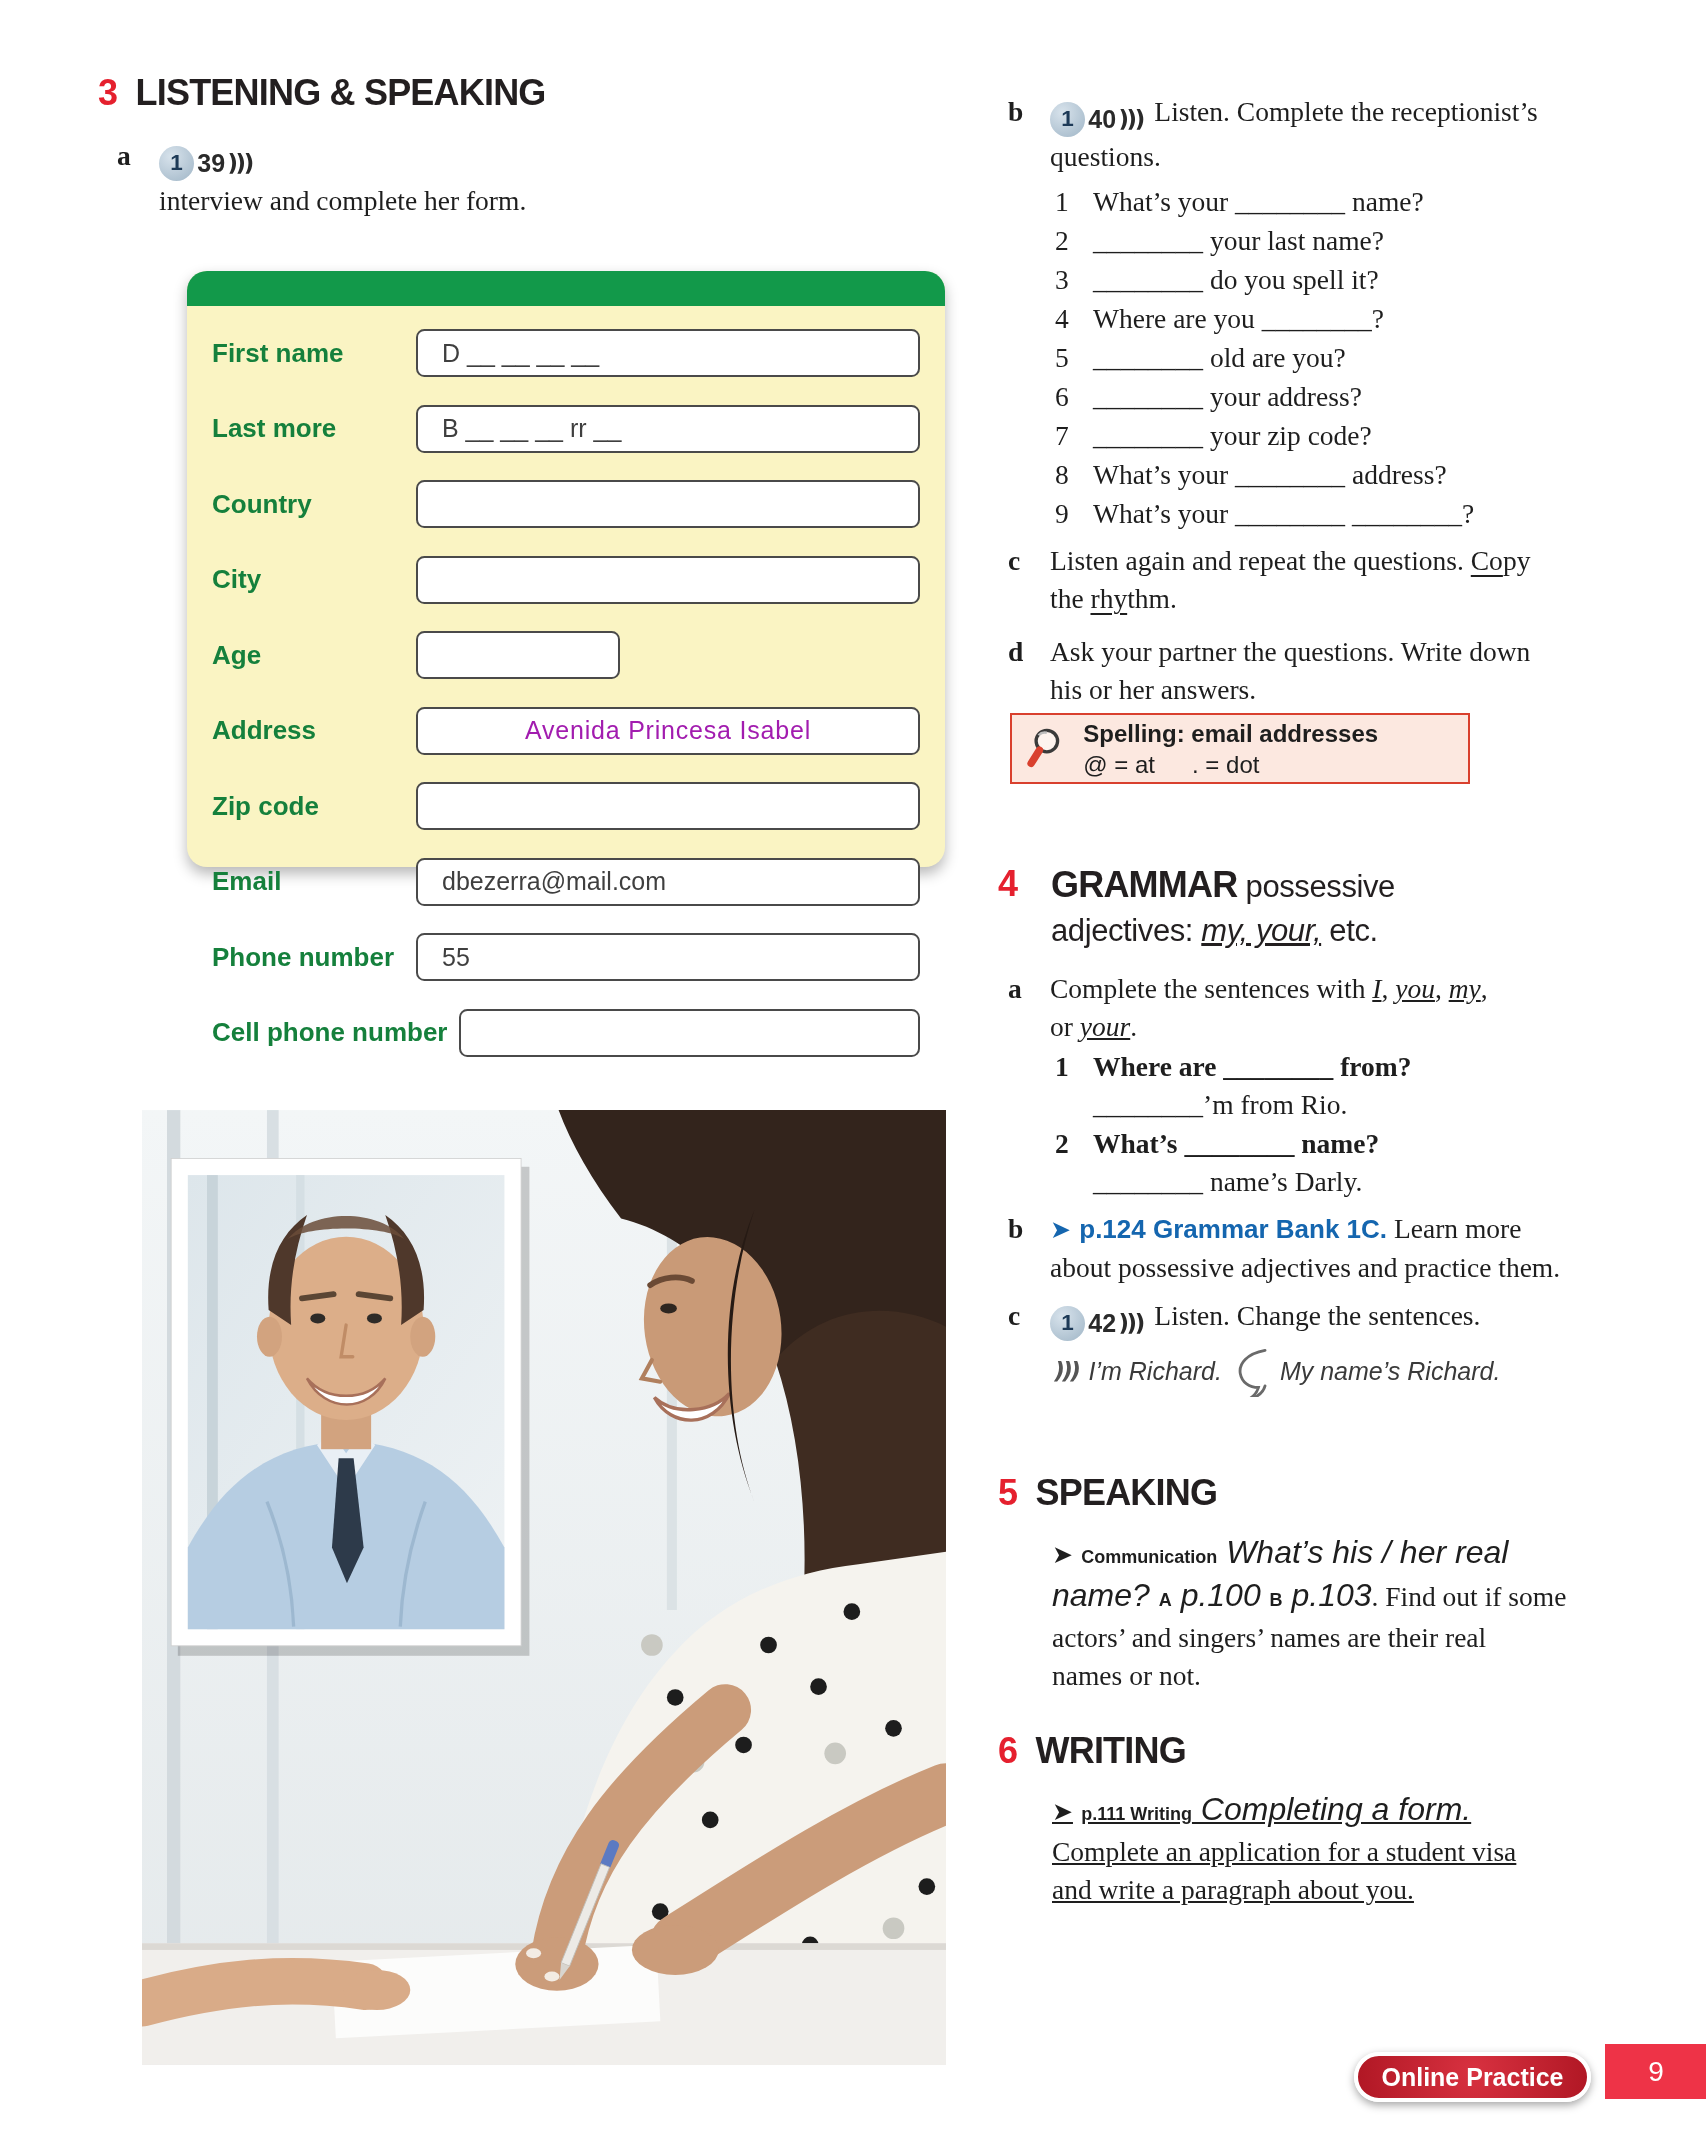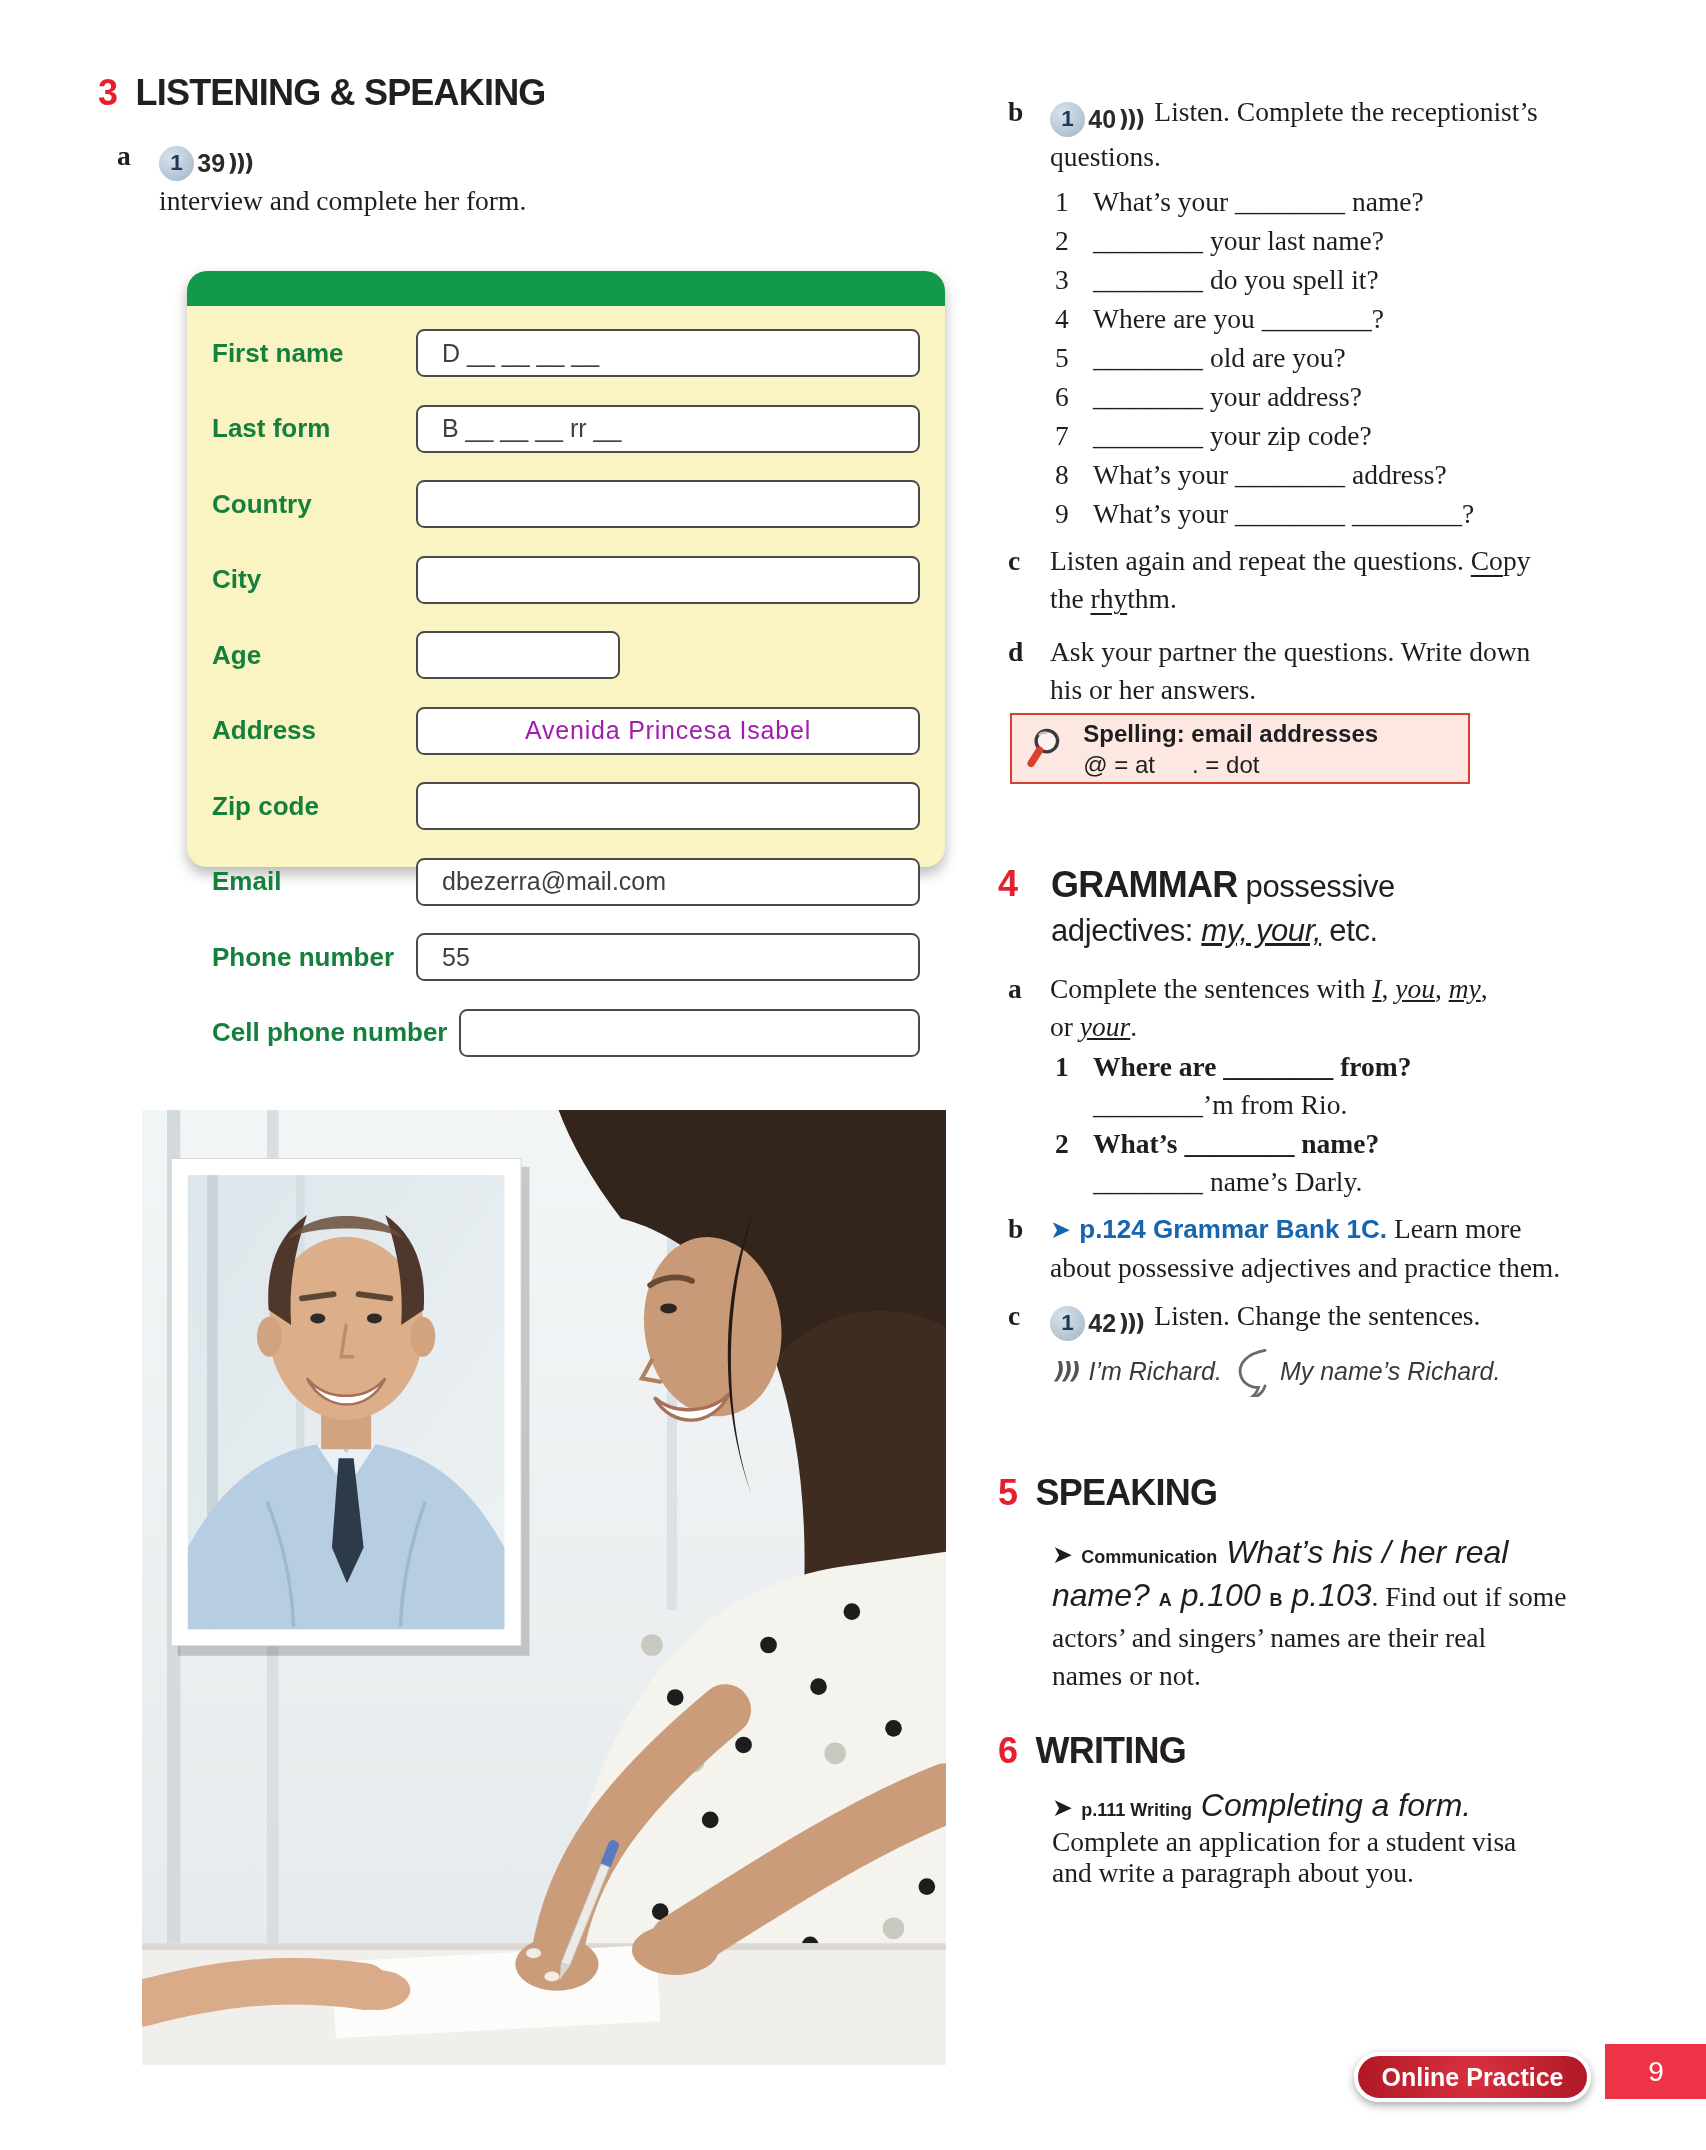--- a/index.html
+++ b/index.html
@@ -79,21 +79,21 @@
 
   .link-blue { color:#1566af; font-family:"Liberation Sans",sans-serif; font-weight:bold; font-size:26px; }
   .arrow { font-family:"DejaVu Sans",sans-serif; font-style:normal; margin-right:8.3px; font-size:25px; }
   .arrow.blue { color:#1566af; }
   .sansbold { font-family:"Liberation Sans",sans-serif; font-weight:bold; font-size:18px; }
   .sansit { font-family:"Liberation Sans",sans-serif; font-style:italic; font-size:32px; }
 
   .s5-head { left:998px; top:1472px; }
   .s5-body { left:1052px; top:1533px; width:550px; font-size:27.5px; line-height:38px; }
   .s6-head { left:998px; top:1730px; }
-  .s6-body { left:1052px; top:1790px; width:567px; font-size:27.5px; line-height:31px; }
+  .s6-body { left:1052px; top:1790px; width:567px; font-size:27.5px; line-height:38px;text-decoration:underline; }
 
   .op-badge { left:1354px; top:2052px; width:237px; height:50px; border-radius:27px;
     background:radial-gradient(circle at 50% 35%, #d83140, #b01724);
     border:4.2px solid #fff; box-shadow:0 3.3px 8.3px rgba(0,0,0,.35);
     display:flex; align-items:center; justify-content:center;
     font-family:"Liberation Sans",sans-serif; font-weight:bold; font-size:25px; color:#fff; }
   .pagebox { left:1605px; top:2044px; width:102px; height:55px; background:#ee3347;
     display:flex; align-items:center; justify-content:center;
     font-family:"Liberation Sans",sans-serif; font-size:28px; color:#fff; }
 
@@ -122,21 +122,21 @@
   </div>
 
   <div class="abs form-card">
     <div class="form-bar"></div>
     <div class="form-rows">
       <div class="frow">
         <label>First name</label>
         <div class="finput">D __ __ __ __</div>
       </div>
       <div class="frow">
-        <label>Last form</label>
+        <label>Last more</label>
         <div class="finput">B __ __ __ rr __</div>
       </div>
       <div class="frow">
         <label>Country</label>
         <div class="finput"></div>
       </div>
       <div class="frow">
         <label>City</label>
         <div class="finput"></div>
       </div>

